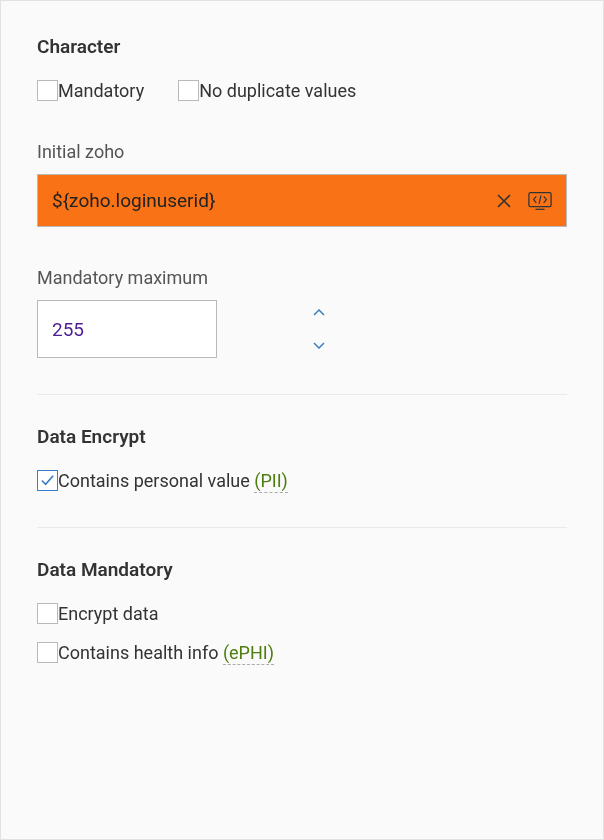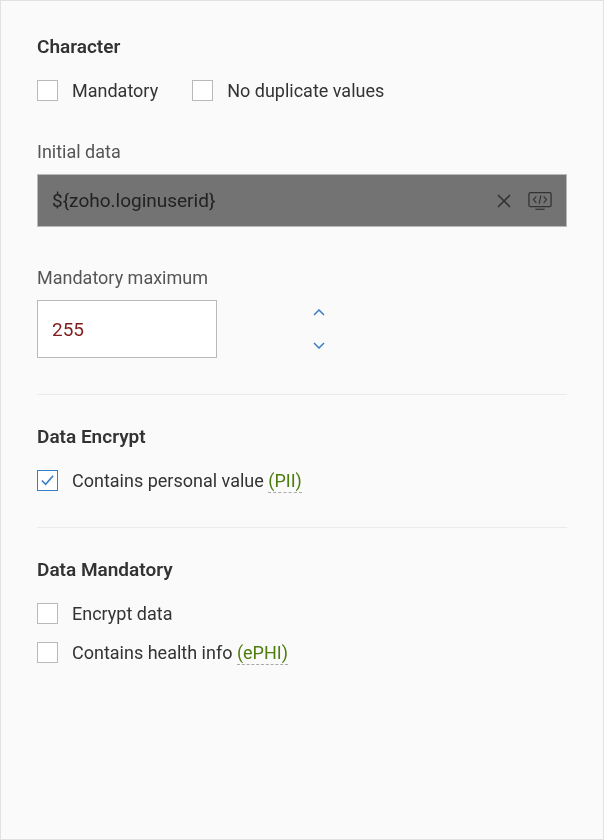--- a/index.html
+++ b/index.html
@@ -27,21 +27,20 @@
       margin-bottom: 22px;
     }
     .checkbox-row {
       display: flex;
       align-items: center;
       gap: 34px;
       margin-bottom: 8px;
     }
     .checkbox-item {
       display: flex;
-      gap: 14px;
     }
     .checkbox {
       width: 21px;
       height: 21px;
       border: 1px solid #b9b9b9;
       background: #fff;
       flex-shrink: 0;
       display: flex;
       align-items: center;
       justify-content: center;
@@ -64,21 +63,21 @@
     .field-label {
       font-size: 18px;
       color: #555;
       margin-bottom: 12px;
       margin-top: 40px;
     }
     .text-input-wrapper {
       display: flex;
       align-items: center;
       border: 1px solid #b9b9b9;
-      background: #737373;
+      background: #f97316;
       height: 53px;
       padding: 0 14px;
       gap: 12px;
     }
     .text-input {
       flex: 1;
       font-size: 19px;
       color: #222;
       border: none;
       outline: none;
@@ -98,21 +97,21 @@
       display: flex;
       align-items: stretch;
       border: 1px solid #b9b9b9;
       background: #fff;
       width: 180px;
       height: 58px;
     }
     .number-input {
       flex: 1;
       font-size: 19px;
-      color: #7f1d1d;
+      color: #4c1d95;
       border: none;
       outline: none;
       padding: 0 14px;
       background: transparent;
       font-family: inherit;
       -moz-appearance: textfield;
     }
     .number-input::-webkit-outer-spin-button,
     .number-input::-webkit-inner-spin-button {
       -webkit-appearance: none;
@@ -163,21 +162,21 @@
       </div>
       <div class="checkbox-item">
         <div class="checkbox">
           
         </div>
         <span class="checkbox-label">No duplicate values</span>
       </div>
     </div>
   </div>
 
-  <div class="field-label">Initial data</div>
+  <div class="field-label">Initial zoho</div>
   <div class="text-input-wrapper">
     <input type="text" class="text-input" value="${zoho.loginuserid}" style="">
     <div class="icon-btn">
       <svg width="18" height="18" viewBox="0 0 18 18">
           <path d="M3 3 L15 15 M15 3 L3 15" stroke="#333" stroke-width="1.6" fill="none"></path>
         </svg>
     </div>
     <div class="icon-btn">
       <svg width="26" height="20" viewBox="0 0 26 20">
         <rect x="1" y="1" width="24" height="15" rx="1.5" stroke="#333" stroke-width="1.4" fill="none"></rect>

